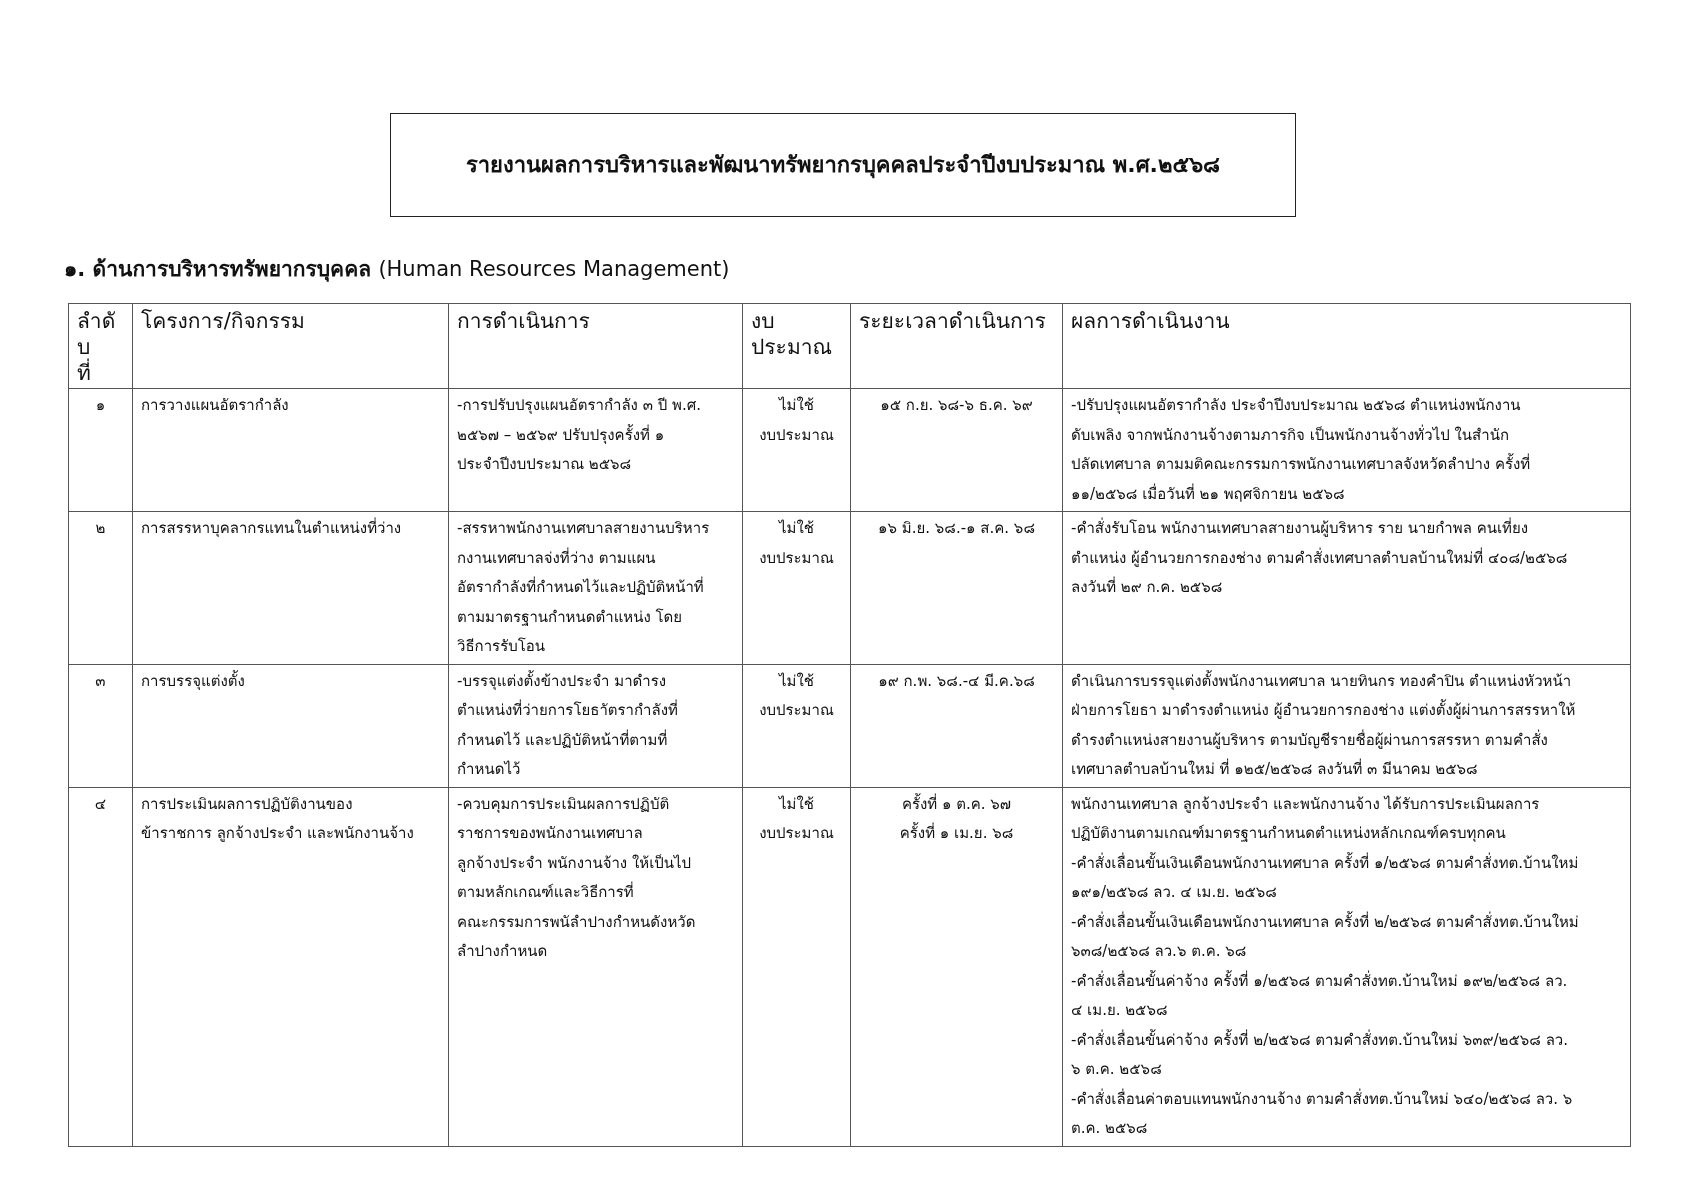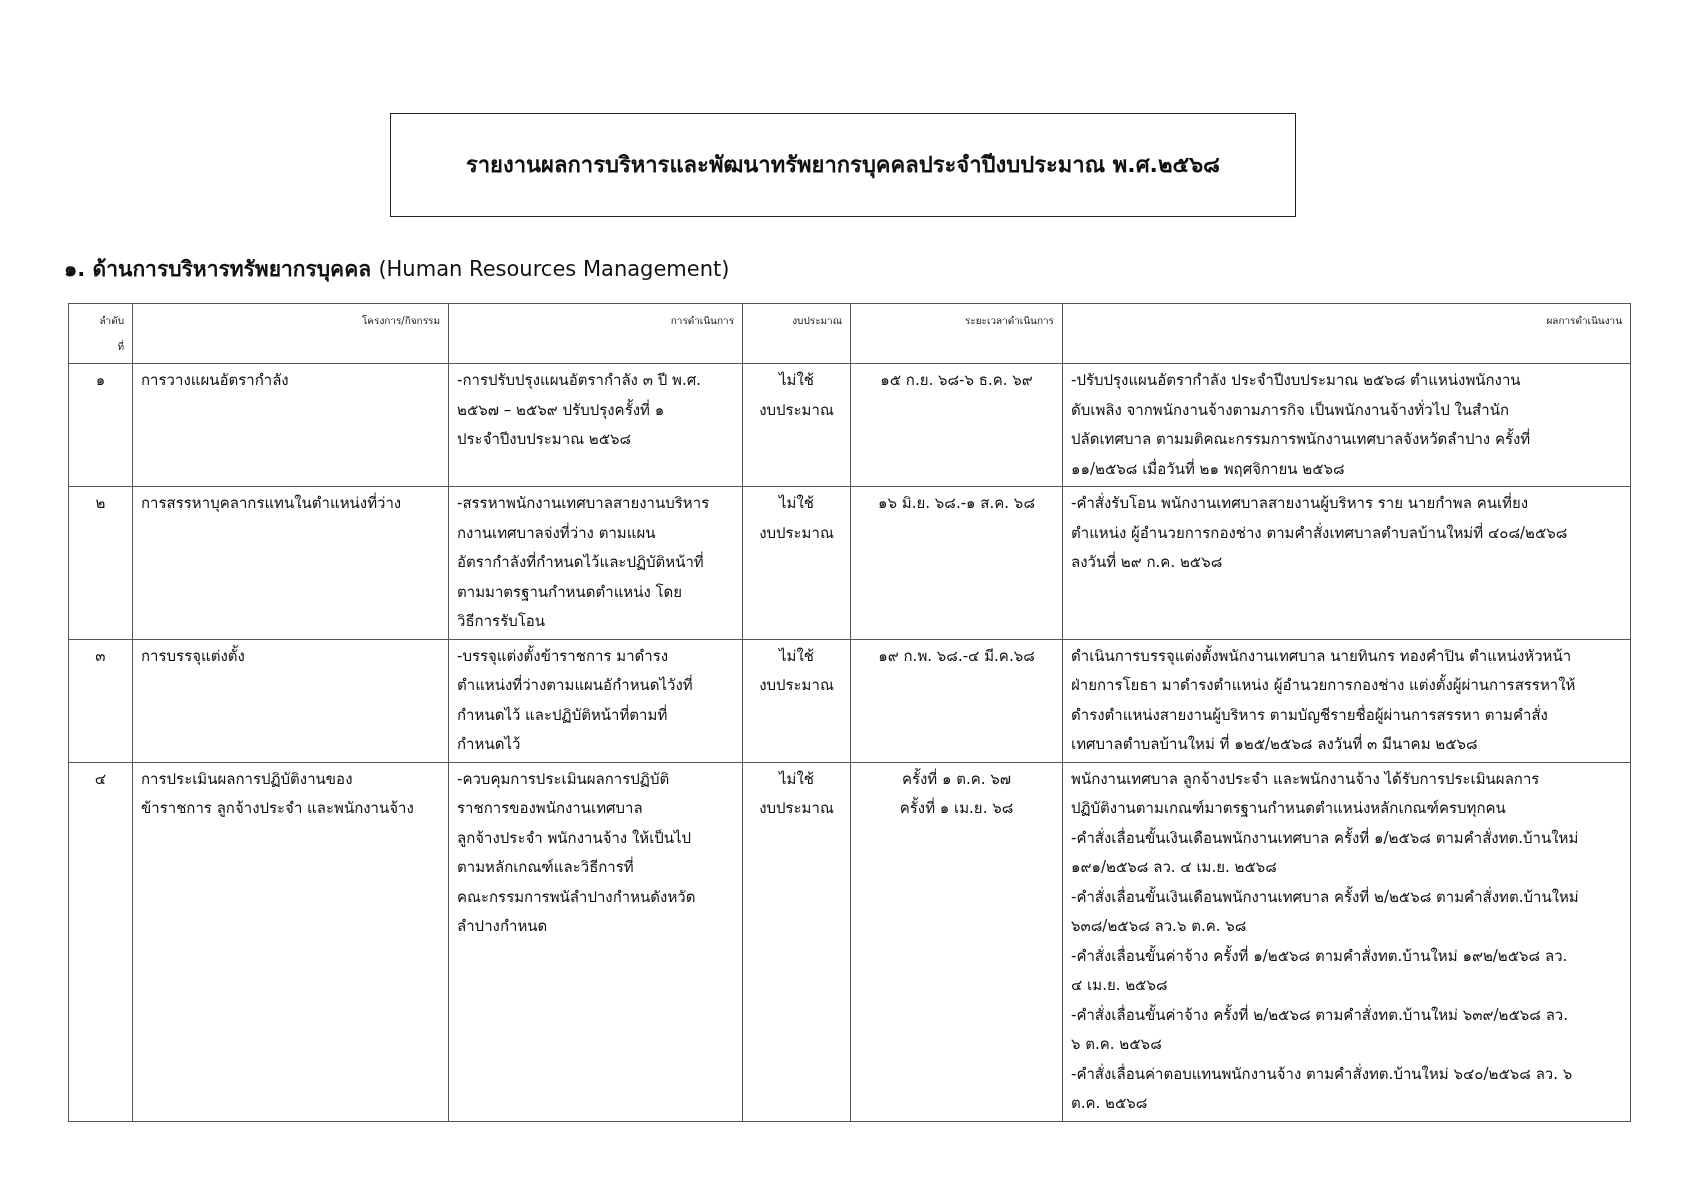--- a/index.html
+++ b/index.html
@@ -59,22 +59,22 @@
     }
     table.report th, table.report td {
       border: 1px solid #555555;
       vertical-align: top;
       padding: 2px 8px 2px 8px;
       box-sizing: border-box;
       word-wrap: break-word;
     }
     table.report th {
       font-weight: normal;
-      text-align: right;
-      font-size: 10px;
+      text-align: left;
+      font-size: 21px;
       line-height: 26px;
       height: 60px;
       padding-top: 4px;
     }
     td.c-num { text-align: center; }
     td.c-budget { text-align: center; margin-top: 32px; }
     td.c-period { text-align: center; margin-top: 8px; }
     td.c-result { text-align: justify; margin-left: 14px; }
     .line { display: block; }
     col.w-num { width: 64px; }
@@ -171,22 +171,22 @@
         <span class="line">ตำแหน่ง ผู้อำนวยการกองช่าง  ตามคำสั่งเทศบาลตำบลบ้านใหม่ที่ ๔๐๘/๒๕๖๘</span>
         <span class="line">ลงวันที่ ๒๙ ก.ค. ๒๕๖๘</span>
       </td>
     </tr>
     <tr class="r3">
       <td class="c-num">๓</td>
       <td>
         <span class="line">การบรรจุแต่งตั้ง</span>
       </td>
       <td>
-        <span class="line">-บรรจุแต่งตั้งข้าราชการ มาดำรง</span>
-        <span class="line">ตำแหน่งที่ว่างตามแผนอักำหนดไวังที่</span>
+        <span class="line">-บรรจุแต่งตั้งข้างประจำ มาดำรง</span>
+        <span class="line">ตำแหน่งที่ว่ายการโยธาัตรากำลังที่</span>
         <span class="line">กำหนดไว้ และปฏิบัติหน้าที่ตามที่</span>
         <span class="line">กำหนดไว้</span>
       </td>
       <td class="c-budget">
         <span class="line">ไม่ใช้</span>
         <span class="line">งบประมาณ</span>
       </td>
       <td class="c-period">
         <span class="line">๑๙ ก.พ. ๖๘.-๔ มี.ค.๖๘</span>
       </td>

